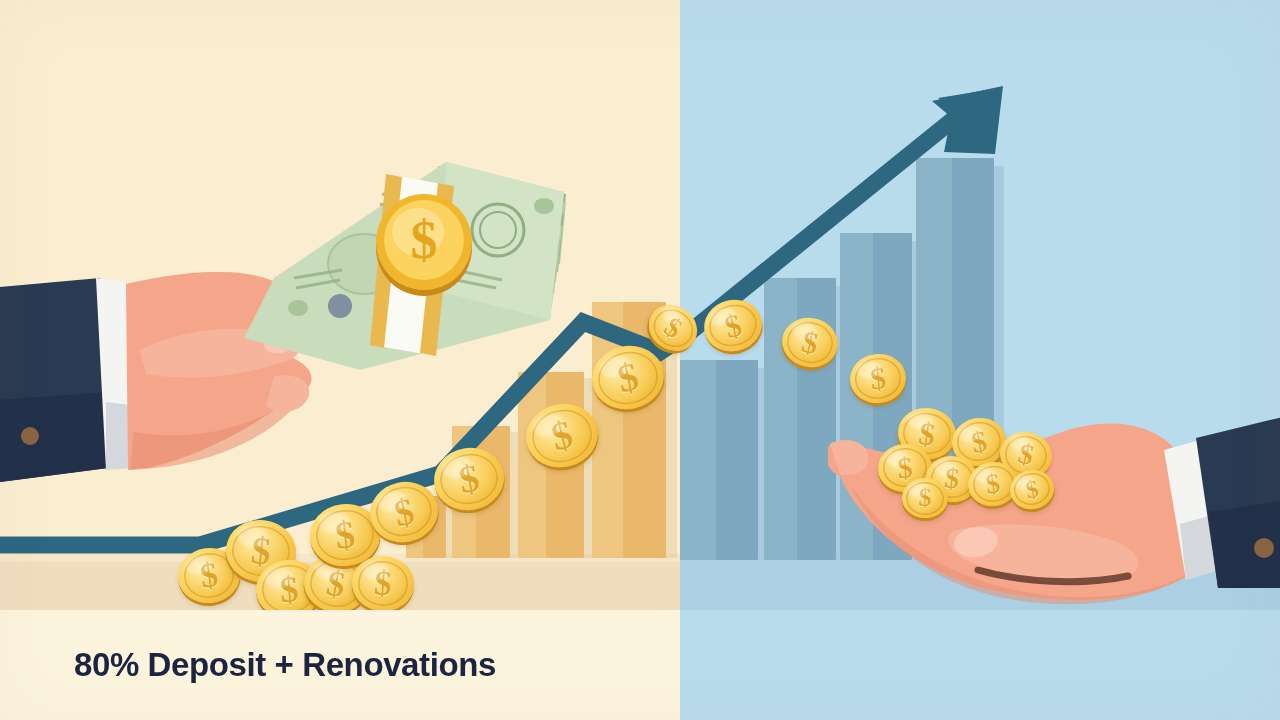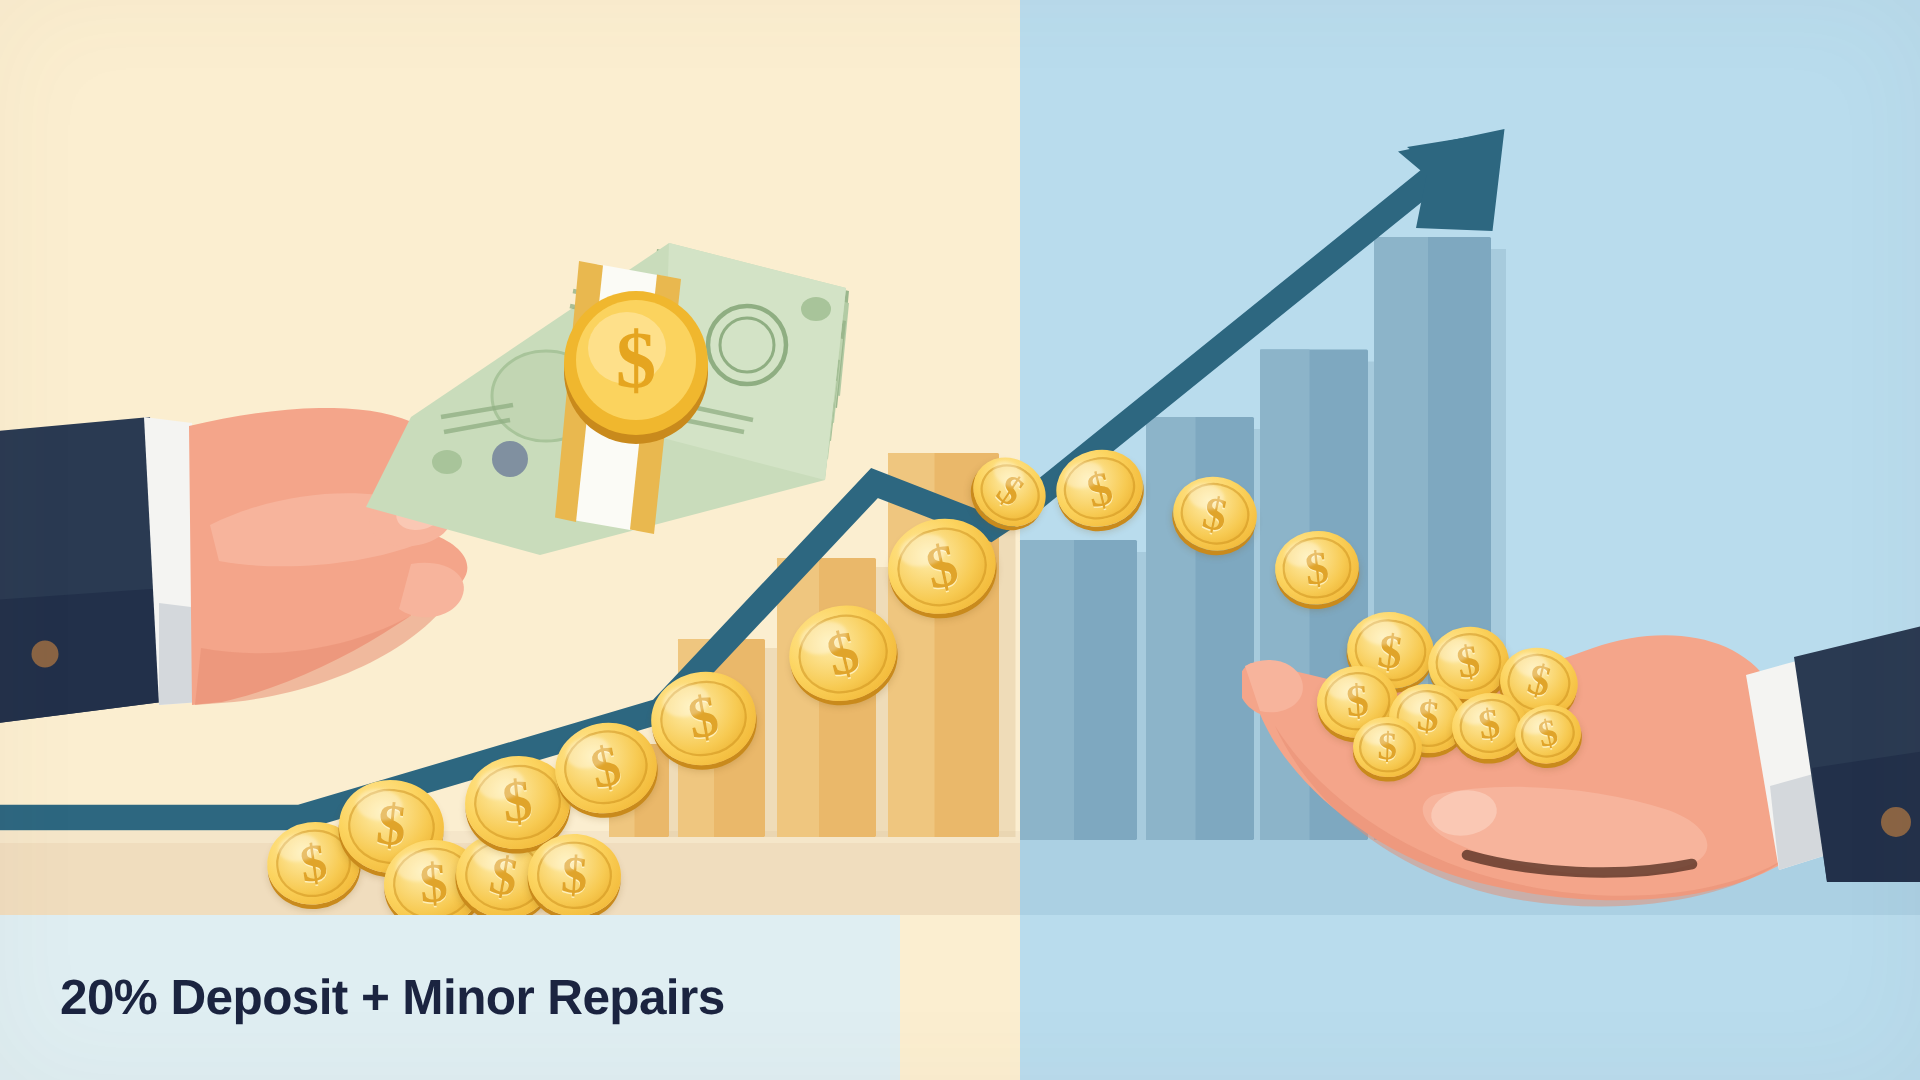--- a/index.html
+++ b/index.html
@@ -443,19 +443,19 @@
       </div>
       <div class="coin" style="left: 1010px; top: 470px; width: 44px; height: 38.72px; transform: rotate(-12deg);">
         <span class="rim">
           <span class="sym" style="font-size:25px">$</span>
         </span>
         <span class="gloss"></span>
       </div>
     </div>
 
   <div class="caption-band">
-    <div class="caption-cell caption-right">
-      <span class="caption-text">20% Deposit + Minor Repairs</span>
+    <div class="caption-cell caption-left">
+      <span class="caption-text">80% Deposit + Renovations</span>
     </div>
   </div>
 
   <div class="vignette"></div>
 </div>
 
 </body></html>

